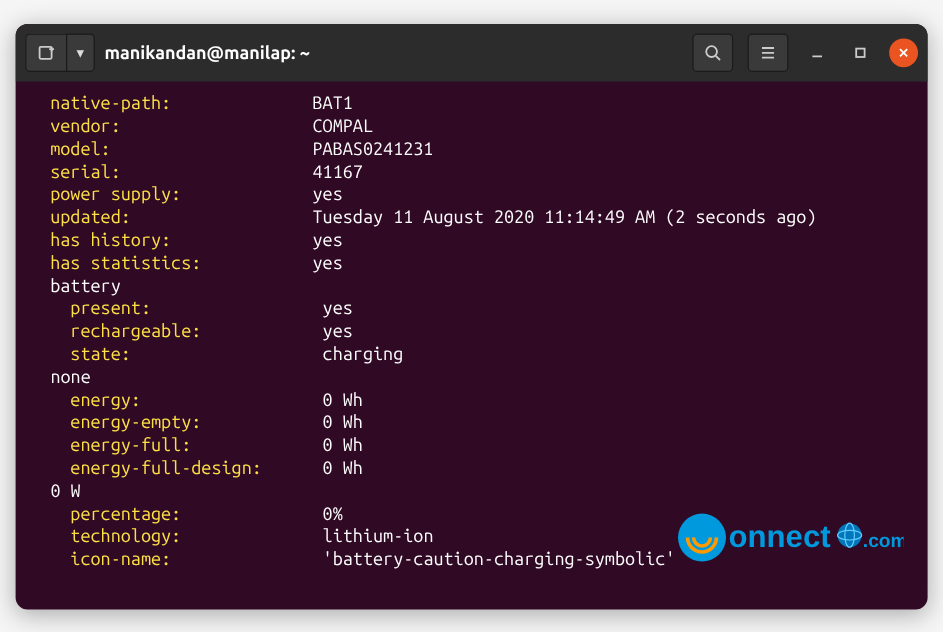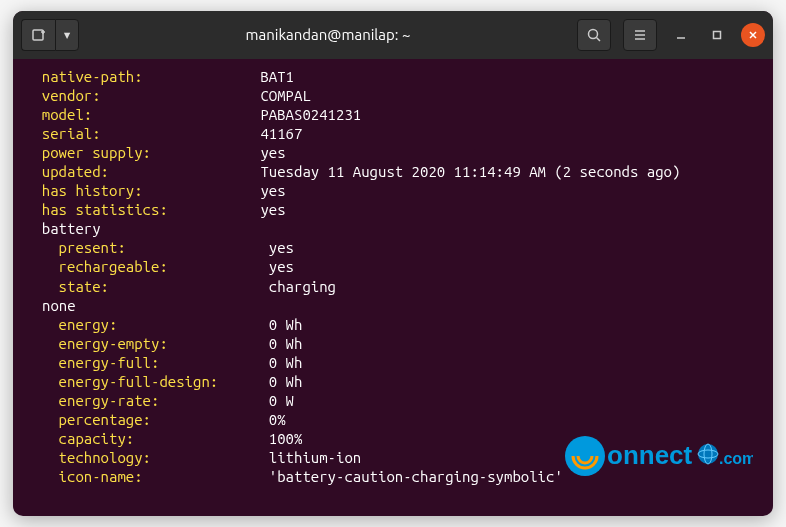--- a/index.html
+++ b/index.html
@@ -54,24 +54,23 @@
     .tb-btn-split .tb-btn:first-child {
       border-radius: 4px 0 0 4px;
       border-right: none;
     }
     .tb-btn-split .tb-btn:last-child {
       border-radius: 0 4px 4px 0;
       width: 24px;
     }
     .tb-title {
       flex: 1;
-      text-align: center;
       color: #fff;
       font-family: 'Ubuntu', sans-serif;
-      font-weight: normal;
+      font-weight: bold;
       font-size: 15px;
     }
     .tb-right {
       display: flex;
       gap: 12px;
       align-items: center;
     }
     .win-btn {
       width: 24px;
       height: 24px;
@@ -180,23 +179,22 @@
     <div class="out-line">  battery</div>
     <div id="out-battery">
         <div class="out-line"><span class="out-key">    present:               </span><span class="out-val">yes</span></div>
         <div class="out-line"><span class="out-key">    rechargeable:          </span><span class="out-val">yes</span></div>
         <div class="out-line"><span class="out-key">    state:                 </span><span class="out-val">charging</span></div>
         <div class="out-line"><span class="out-val">none</span></div>
         <div class="out-line"><span class="out-key">    energy:                </span><span class="out-val">0 Wh</span></div>
         <div class="out-line"><span class="out-key">    energy-empty:          </span><span class="out-val">0 Wh</span></div>
         <div class="out-line"><span class="out-key">    energy-full:           </span><span class="out-val">0 Wh</span></div>
         <div class="out-line"><span class="out-key">    energy-full-design:    </span><span class="out-val">0 Wh</span></div>
-        <div class="out-line"><span class="out-key">    energy-rate:           </span><span class="out-val">0 W</span></div>
+        <div class="out-line"><span class="out-val">0 W</span></div>
         <div class="out-line"><span class="out-key">    percentage:            </span><span class="out-val">0%</span></div>
-        <div class="out-line"><span class="out-key">    capacity:              </span><span class="out-val">100%</span></div>
         <div class="out-line"><span class="out-key">    technology:            </span><span class="out-val">lithium-ion</span></div>
         <div class="out-line"><span class="out-key">    icon-name:             </span><span class="out-val">'battery-caution-charging-symbolic'</span></div>
       </div>
 
     <svg class="watermark" width="190" height="60" viewBox="0 0 190 60">
       <circle cx="22" cy="30" r="20" fill="#0099dd"></circle>
       <path d="M 22 30 m -12 0 a 12 12 0 1 0 24 0" fill="none" stroke="#ff9900" stroke-width="3"></path>
       <path d="M 22 30 m -7 0 a 7 7 0 1 0 14 0" fill="none" stroke="#ff9900" stroke-width="3"></path>
       <text x="44" y="38" font-family="Arial" font-size="26" font-weight="bold" fill="#0099dd">onnect</text>
       <circle cx="145" cy="28" r="10" fill="#0077bb"></circle>

